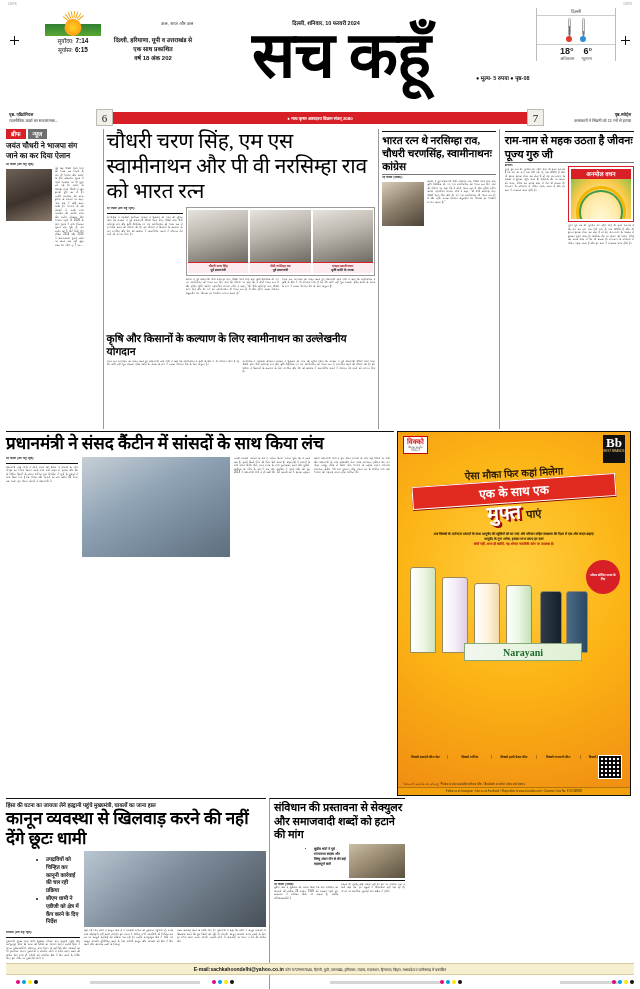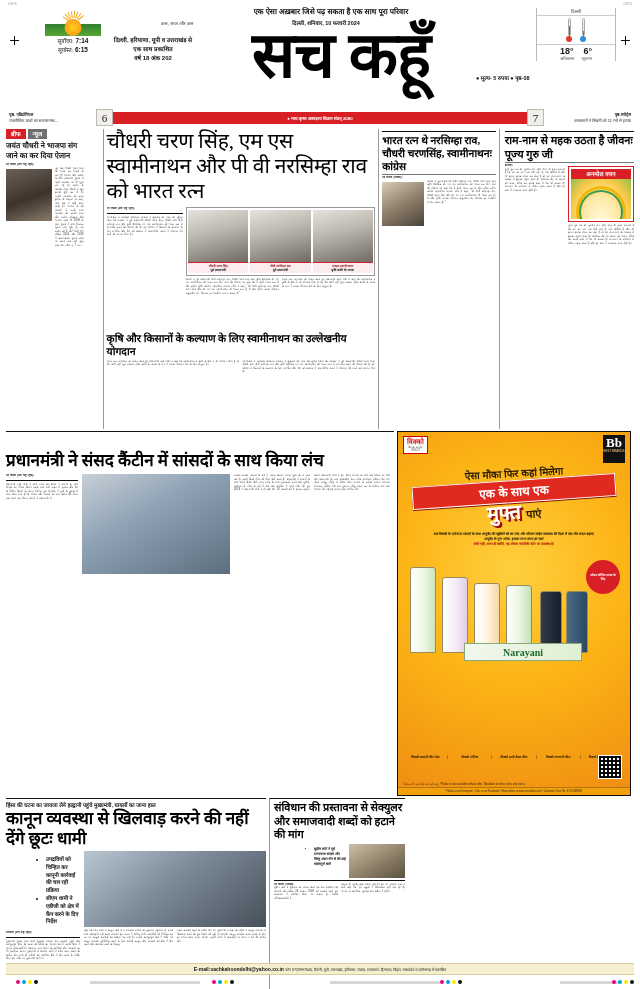--- a/index.html
+++ b/index.html
@@ -205,21 +205,20 @@
         <span class="lbl">सूर्यास्त:</span>
         <span>6:15</span>
       </div>
     </div>
 
     <div class="edition-note">
       <div>दिल्ली, हरियाणा, यूपी व उत्तराखंड से एक साथ प्रकाशित</div>
       <div>वर्ष 18 अंक 202</div>
     </div>
 
-    <div class="tagline">एक ऐसा अख़बार जिसे पढ़ सकता है एक साथ पूरा परिवार</div>
     <div class="kal-aaj">कल, आज और कल</div>
     <div class="dateline">दिल्ली, शनिवार, 10 फरवरी 2024</div>
     <div class="logo">सच कहूँ</div>
     <div class="price">● मूल्य- 5 रुपया  ● पृष्ठ-08</div>
 
     <div class="weather">
       <div class="city">दिल्ली</div>
       <div class="thermo-row">
         <span class="thermo hot">
           <i class="tube"></i>
@@ -347,21 +346,21 @@
                 <span class="arc2"></span>
             </div>
           </div>
           <div class="body-copy" style="height:150px;">पूज्य गुरु संत डॉ. गुरमीत राम रहीम सिंह जी इन्सां फरमाते हैं कि राम का नाम एक ऐसी दवा है, एक औषधि है और जो इंसान इसका सेवन कर लेता है तो वह जन्म-मरण के चक्कर से छूटकर पहुंच जाता है। आत्मिक तौर पर आत्मा को पावन, पवित्र कर उसके अंदर से मैल धो डालता है। राम-नाम के उच्चारण से जीवन महक उठता है और हर काम में सफलता प्राप्त होती है।</div>
         </div>
       </div>
     </div>
   </div>
 
   <div class="cols" style="margin-top:2px;">
-    <div class="col" style="width:388px;border-top:1px solid #111;padding-top:19px;">
+    <div class="col" style="width:388px;border-top:1px solid #111;padding-top:2px;">
       <div class="sec-head">प्रधानमंत्री ने संसद कैंटीन में सांसदों के साथ किया लंच</div>
       <div style="display:flex;gap:4px;margin-top:3px;">
         <div style="width:72px;">
           <div class="body-copy lead">नई दिल्ली (सच कहूँ न्यूज)।</div>
           <div class="rule"></div>
           <div class="body-copy" style="height:92px;">प्रधानमंत्री नरेंद्र मोदी ने आज संसद की कैंटीन में सांसदों के साथ दोपहर का भोजन किया। उनके साथ पार्टी लाइन से हटकर और देश के विभिन्न हिस्सों के सांसद शामिल हुए। रिपोर्ट्स में सूत्रों के हवाले से दावा किया गया है कि भोजन और सांसदों का लंच करीब 45 मिनट तक चला। इस दौरान सांसदों ने प्रधानमंत्री से</div>
         </div>
         <div class="photo p2" style="width:148px;height:100px;"></div>
         <div class="body-copy" style="width:76px;height:100px;">उनकी स्वास्थ्य मसालों के बारे में सवाल किया। मसाल पूछा कि वे उठते कब हैं, इतनी किलो मेंटेन की मैंटेन कैसे करते हैं। प्रधानमंत्री ने सांसदों के साथ अपने विदेश दौरों, सदन समेत के साथ मुलाकातों, रेलवे और यूनिटी, अयोध्या के मंदिर के बारे में बात की। अयोध्या में पहले मंदिर की जून 2018 में प्रधानमंत्री मोदी ने ही रखी थी। 14 फरवरी को मैं इसका उद्घाटन</div>
         <div class="body-copy" style="width:76px;height:100px;">करेंगे। प्रधानमंत्री मोदी ने इस दौरान सांसदों के साथ कई विषयों पर चर्चा की। प्रधानमंत्री के साथ आंध्रप्रदेश नेता एनके रामचंद्रन, इंडियन प्रेस राम मोहन नायडू, बीरेंद्र से रितेश पांडे, भाजपा के लद्दाख सांसद जामयांग ज्ञानपाल, केंद्रीय मंत्री राज मुरुगन, जीतू जनता दल के शामिल पांच तथा भाजपा की महाराष्ट्र सांसद होना शामिल थीं।</div>

